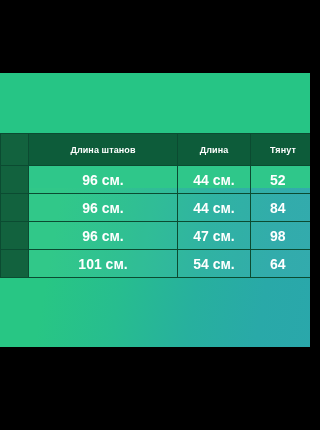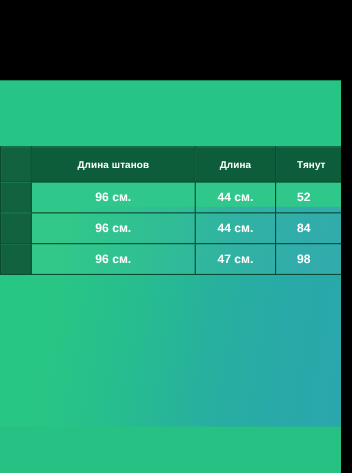--- a/index.html
+++ b/index.html
@@ -10,21 +10,21 @@
   body {
     width: 310px;
     height: 430px;
     overflow: hidden;
     font-family: "Liberation Sans", sans-serif;
   }
 
   #screen {
     position: relative;
     width: 310px;
-    height: 430px;
+    height: 347px;
     overflow: hidden;
     background: #000;
   }
 
   
   #letterbox-top {
     position: absolute;
     left: 0;
     top: 0;
     width: 310px;
@@ -83,21 +83,21 @@
   #size-table thead th {
     background: #0d5c3a;
     font-size: 9px;
     font-weight: bold;
     letter-spacing: .1px;
     height: 31px;
   }
 
   #size-table tbody td {
     background: transparent;
-    font-size: 11px;
+    font-size: 14px;
     font-weight: bold;
   }
 
   
   #size-table th.label-head,
   #size-table td.label-cell {
     background: #12623e;
     text-align: right;
     font-size: 9px;
     padding-right: 3px;
@@ -164,19 +164,25 @@
           <td>96 см.</td>
           <td>44 см.</td>
           <td class="stretch-cell">84</td>
         </tr>
         <tr>
           <td class="label-cell"></td>
           <td>96 см.</td>
           <td>47 см.</td>
           <td class="stretch-cell">98</td>
         </tr>
+        <tr>
+          <td class="label-cell"></td>
+          <td>101 см.</td>
+          <td>54 см.</td>
+          <td class="stretch-cell">64</td>
+        </tr>
       </tbody>
     </table>
 
     <div id="bottom-band"></div>
 
   </div>
 </div>
 
 </body></html>

